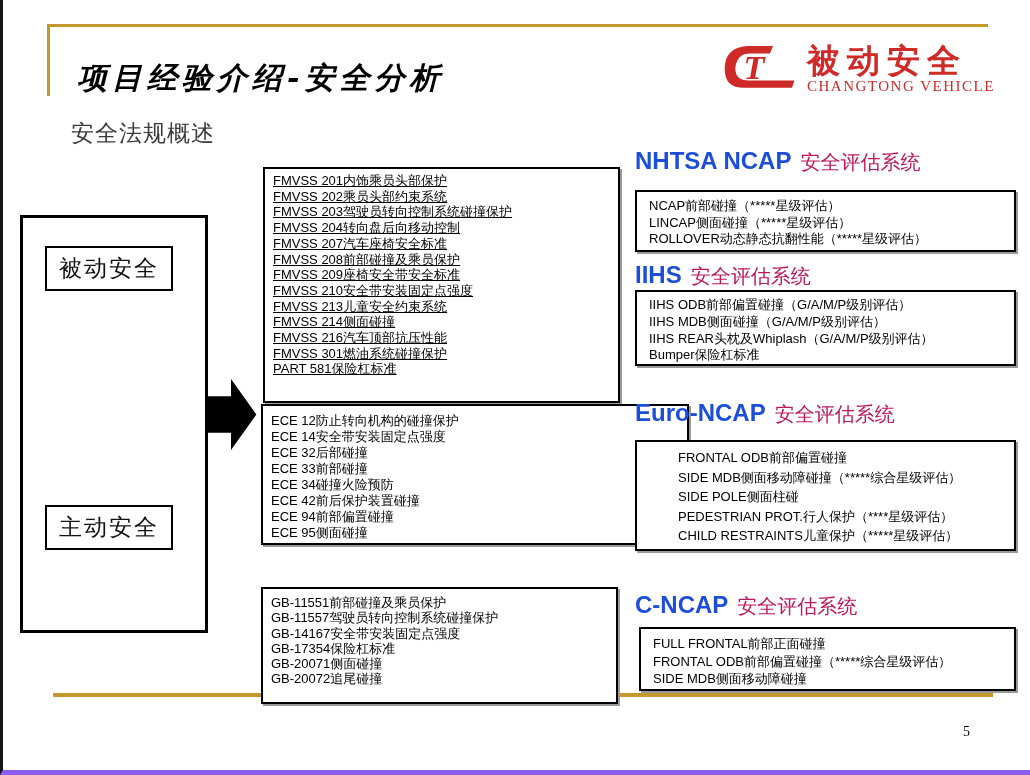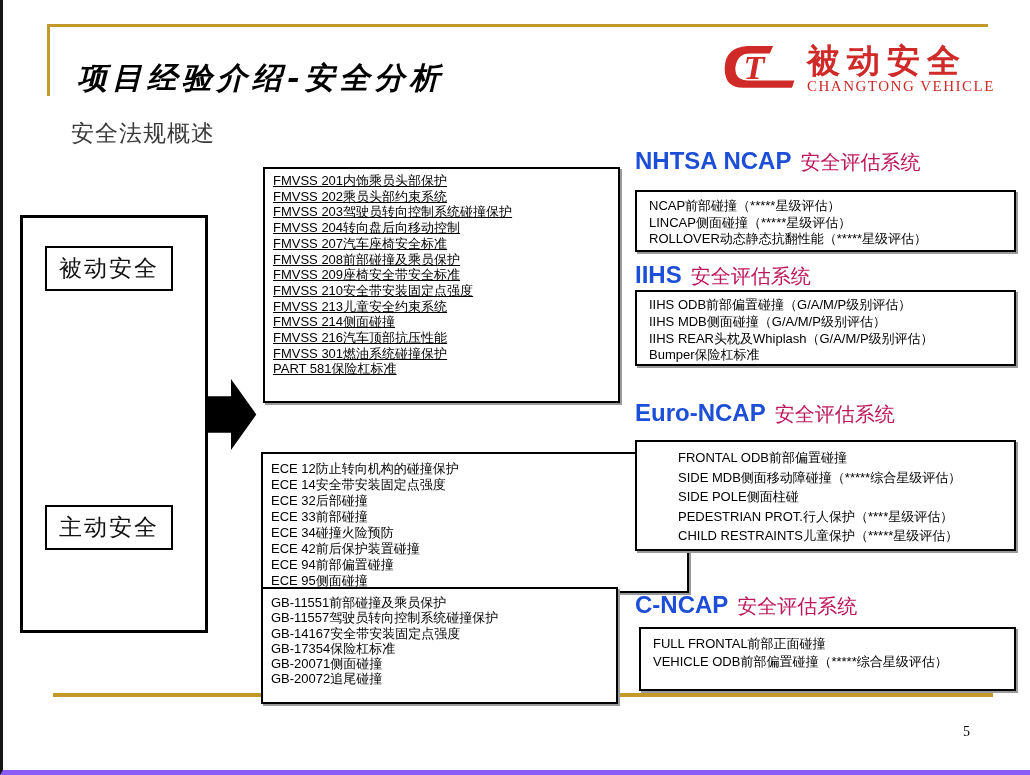--- a/index.html
+++ b/index.html
@@ -46,21 +46,21 @@
   .arrow { position:absolute; left:202px; top:377px; width:52px; height:75px; }
 
   
   .listbox {
     position:absolute; border:2px solid #000; background:#fff;
     box-shadow:2px 2px 0 #9a9a9a;
     padding:4px 8px; font-size:13px; color:#000; overflow:hidden;
   }
   .listbox .line { white-space:nowrap; }
   .box-fmvss { left:260px; top:167px; width:357px; height:236px; line-height:15.7px;text-decoration:underline; }
-  .box-ece   { left:258px; top:404px; width:428px; height:141px; padding-top:7px; line-height:16px;margin-top:48px; }
+  .box-ece   { left:258px; top:404px; width:428px; height:141px; padding-top:7px; line-height:16px; }
   .box-gb    { left:258px; top:587px; width:357px; height:117px; padding-top:6px; line-height:15.3px; }
 
   
   .sec-head { position:absolute; left:632px; white-space:nowrap; }
   .sec-en { font-size:24px; font-weight:bold; color:#1d4ed8; }
   .sec-cn { font-size:20px; color:#be185d; margin-left:9px; font-weight:normal; }
   .sec-box { left:632px; width:381px; padding-left:12px; padding-top:6px; }
   .sb0 { top:190px; height:62px;  line-height:16.5px; }
   .sb1 { top:290px; height:76px;  line-height:16.8px; padding-top:5px; }
   .sb2 { top:440px; height:111px; line-height:19.5px;padding-left:41px; }
@@ -167,18 +167,19 @@
       <div class="line">SIDE POLE侧面柱碰</div>
       <div class="line">PEDESTRIAN PROT.行人保护（****星级评估）</div>
       <div class="line">CHILD RESTRAINTS儿童保护（*****星级评估）</div>
     </div>
 
   <div class="sec-head sh3">
     <span class="sec-en">C-NCAP</span><span class="sec-cn">安全评估系统</span>
   </div>
   <div class="listbox sec-box sb3">
       <div class="line">FULL FRONTAL前部正面碰撞</div>
-      <div class="line">VEHICLE ODB前部偏置碰撞（*****综合星级评估）</div>
+      <div class="line">FRONTAL ODB前部偏置碰撞（*****综合星级评估）</div>
+      <div class="line">SIDE MDB侧面移动障碰撞</div>
     </div>
 
   <div class="page-number">5</div>
 
 </div>
 
 </body></html>

